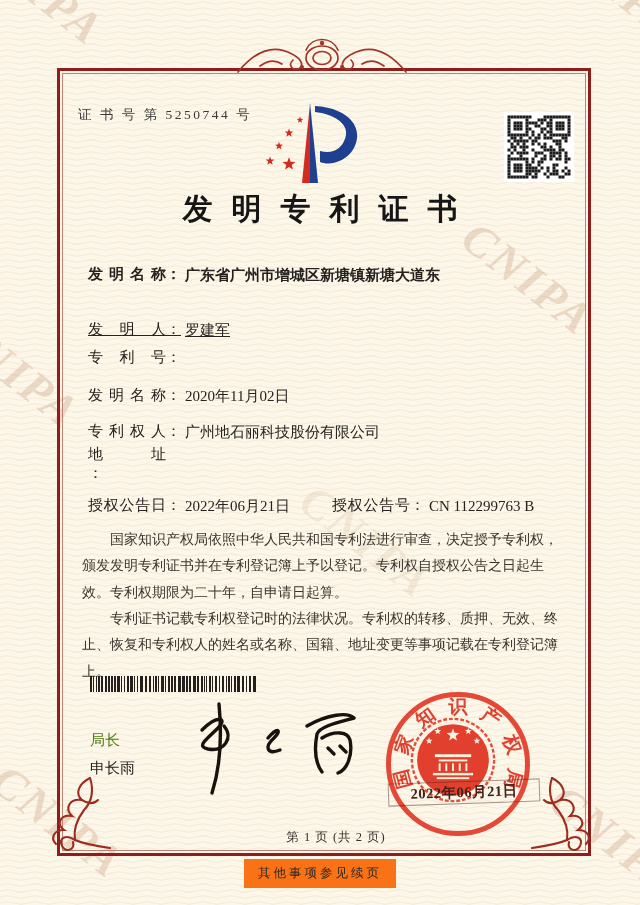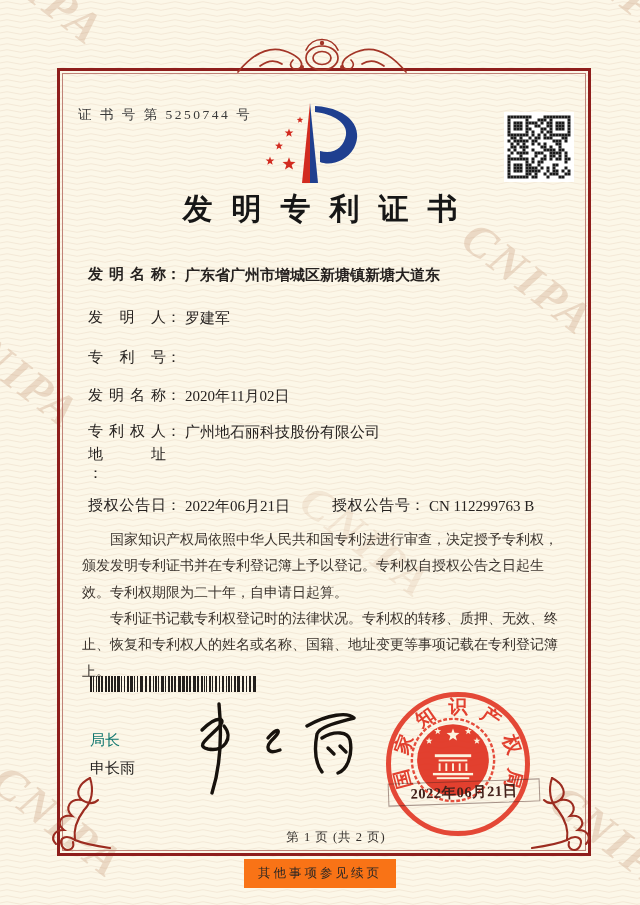--- a/index.html
+++ b/index.html
@@ -21,21 +21,21 @@
   
   .field-row{position:absolute;left:88px;z-index:3;font-size:15px;color:#262220;display:flex;align-items:flex-start;}
   .flabel{display:inline-block;width:78px;text-align:justify;text-align-last:justify;flex:none;}
   .fcolon{flex:none;margin-right:4px;}
   .fvalue{display:inline-block;max-width:384px;line-height:1.45;}
   .pair2{position:absolute;left:244px;top:0;display:flex;}
   
   .body-text{position:absolute;left:82px;top:527px;width:484px;z-index:3;font-size:14px;line-height:1.88;color:#3b342e;}
   .body-text p{margin:0;text-indent:2em;}
   
-  .officer-title{position:absolute;left:90px;top:731px;z-index:3;font-size:15px;color:#0f766e;}
+  .officer-title{position:absolute;left:90px;top:731px;z-index:3;font-size:15px;color:#4d7c0f;}
   .officer-name{position:absolute;left:90px;top:759px;z-index:3;font-size:15px;color:#242220;}
   .pagenum{position:absolute;left:0;top:829px;width:640px;text-align:center;z-index:3;font-size:12.5px;color:#35302c;letter-spacing:1px;padding-left:16px;}
   .contbox{position:absolute;left:50%;top:859px;transform:translateX(-50%);z-index:4;background:#f97316;
            padding:6px 14px;font-size:12.5px;letter-spacing:3px;color:#2a2624;}
   
   .seal{position:absolute;left:386px;top:692px;width:144px;height:144px;z-index:5;}
   .seal-ring{position:absolute;left:0;top:0;width:134px;height:134px;border:5px solid rgba(224,48,30,0.88);border-radius:50%;}
   .seal-ch{position:absolute;left:50%;top:50%;font-size:19px;font-weight:bold;color:rgba(224,48,30,0.92);
            font-family:"Liberation Serif",serif;}
   .seal-date{position:absolute;left:388px;top:781px;width:150px;z-index:6;text-align:center;font-size:14.5px;
@@ -364,21 +364,21 @@
       </g>
   </svg>
 
   <div class="title">发明专利证书</div>
 
   <div class="field-row" style="top:265px;font-weight:bold;">
     <span class="flabel">发明名称</span>
     <span class="fcolon">：</span>
     <span class="fvalue">广东省广州市增城区新塘镇新塘大道东</span>
   </div>
-  <div class="field-row" style="top:308px;">
+  <div class="field-row" style="top:320px;text-decoration:underline;">
     <span class="flabel">发明人</span>
     <span class="fcolon">：</span>
     <span class="fvalue">罗建军</span>
   </div>
   <div class="field-row" style="top:348px;">
     <span class="flabel">专利号</span>
     <span class="fcolon">：</span>
   </div>
   <div class="field-row" style="top:386px;">
     <span class="flabel">发明名称</span>

